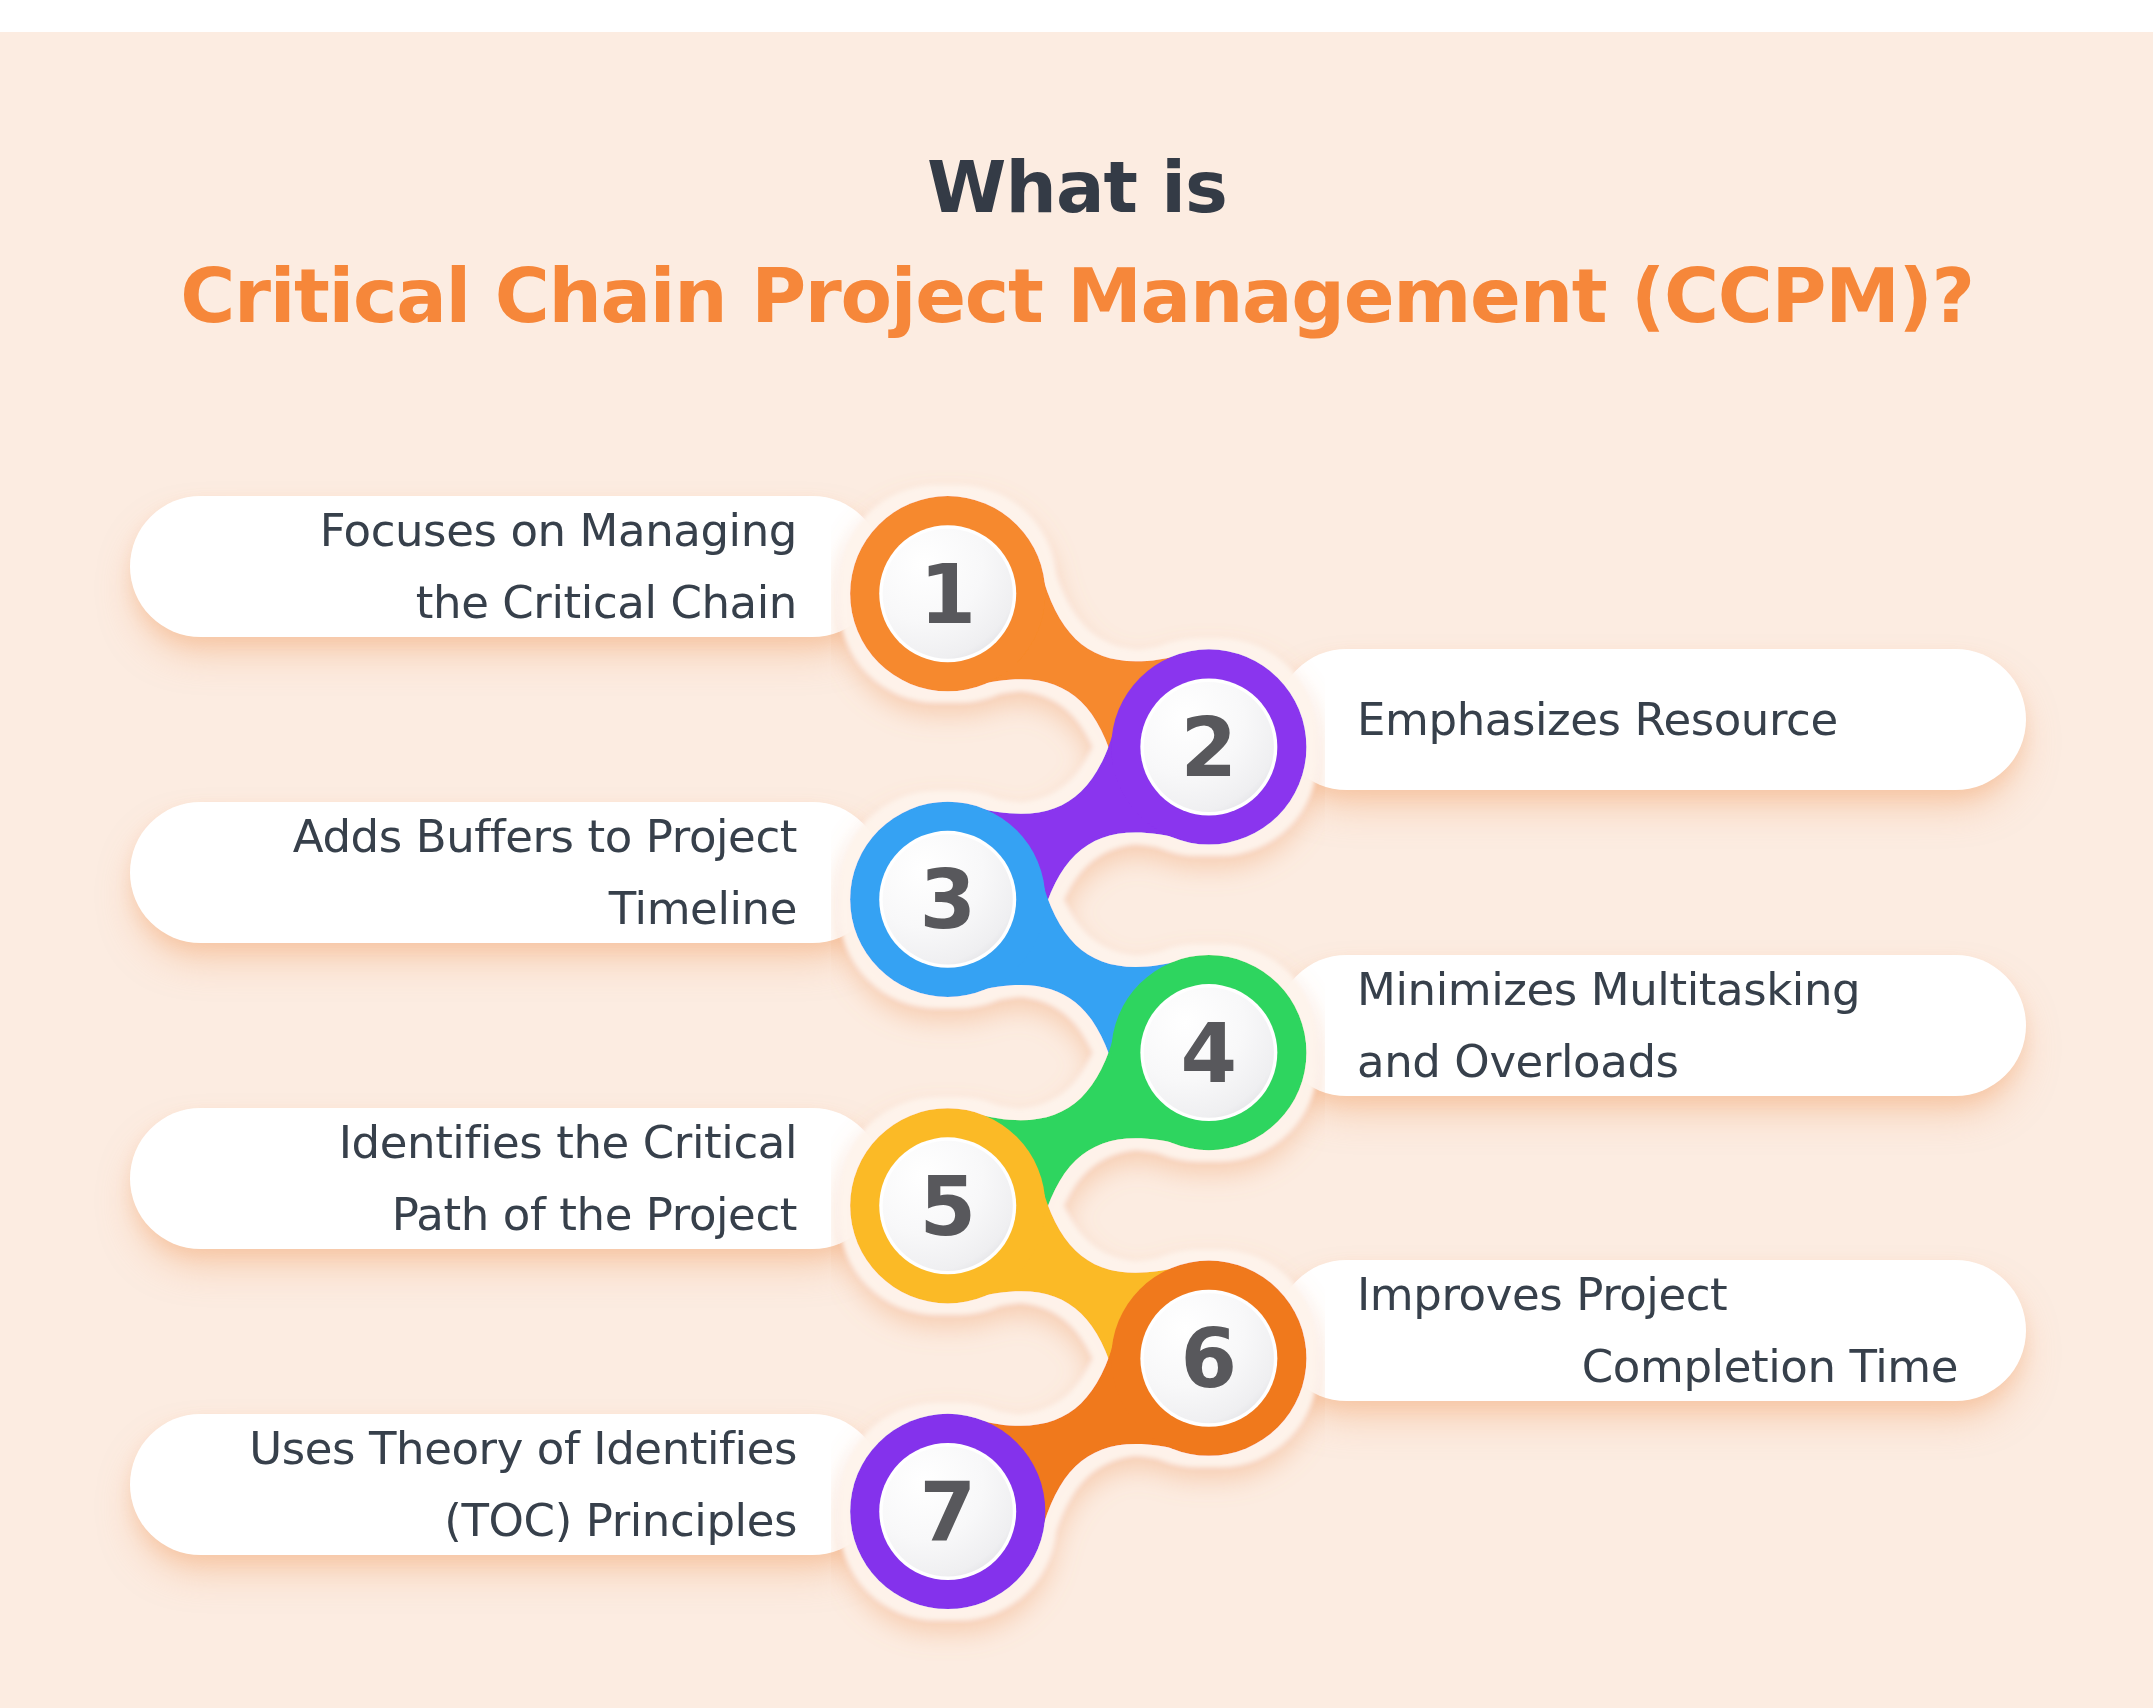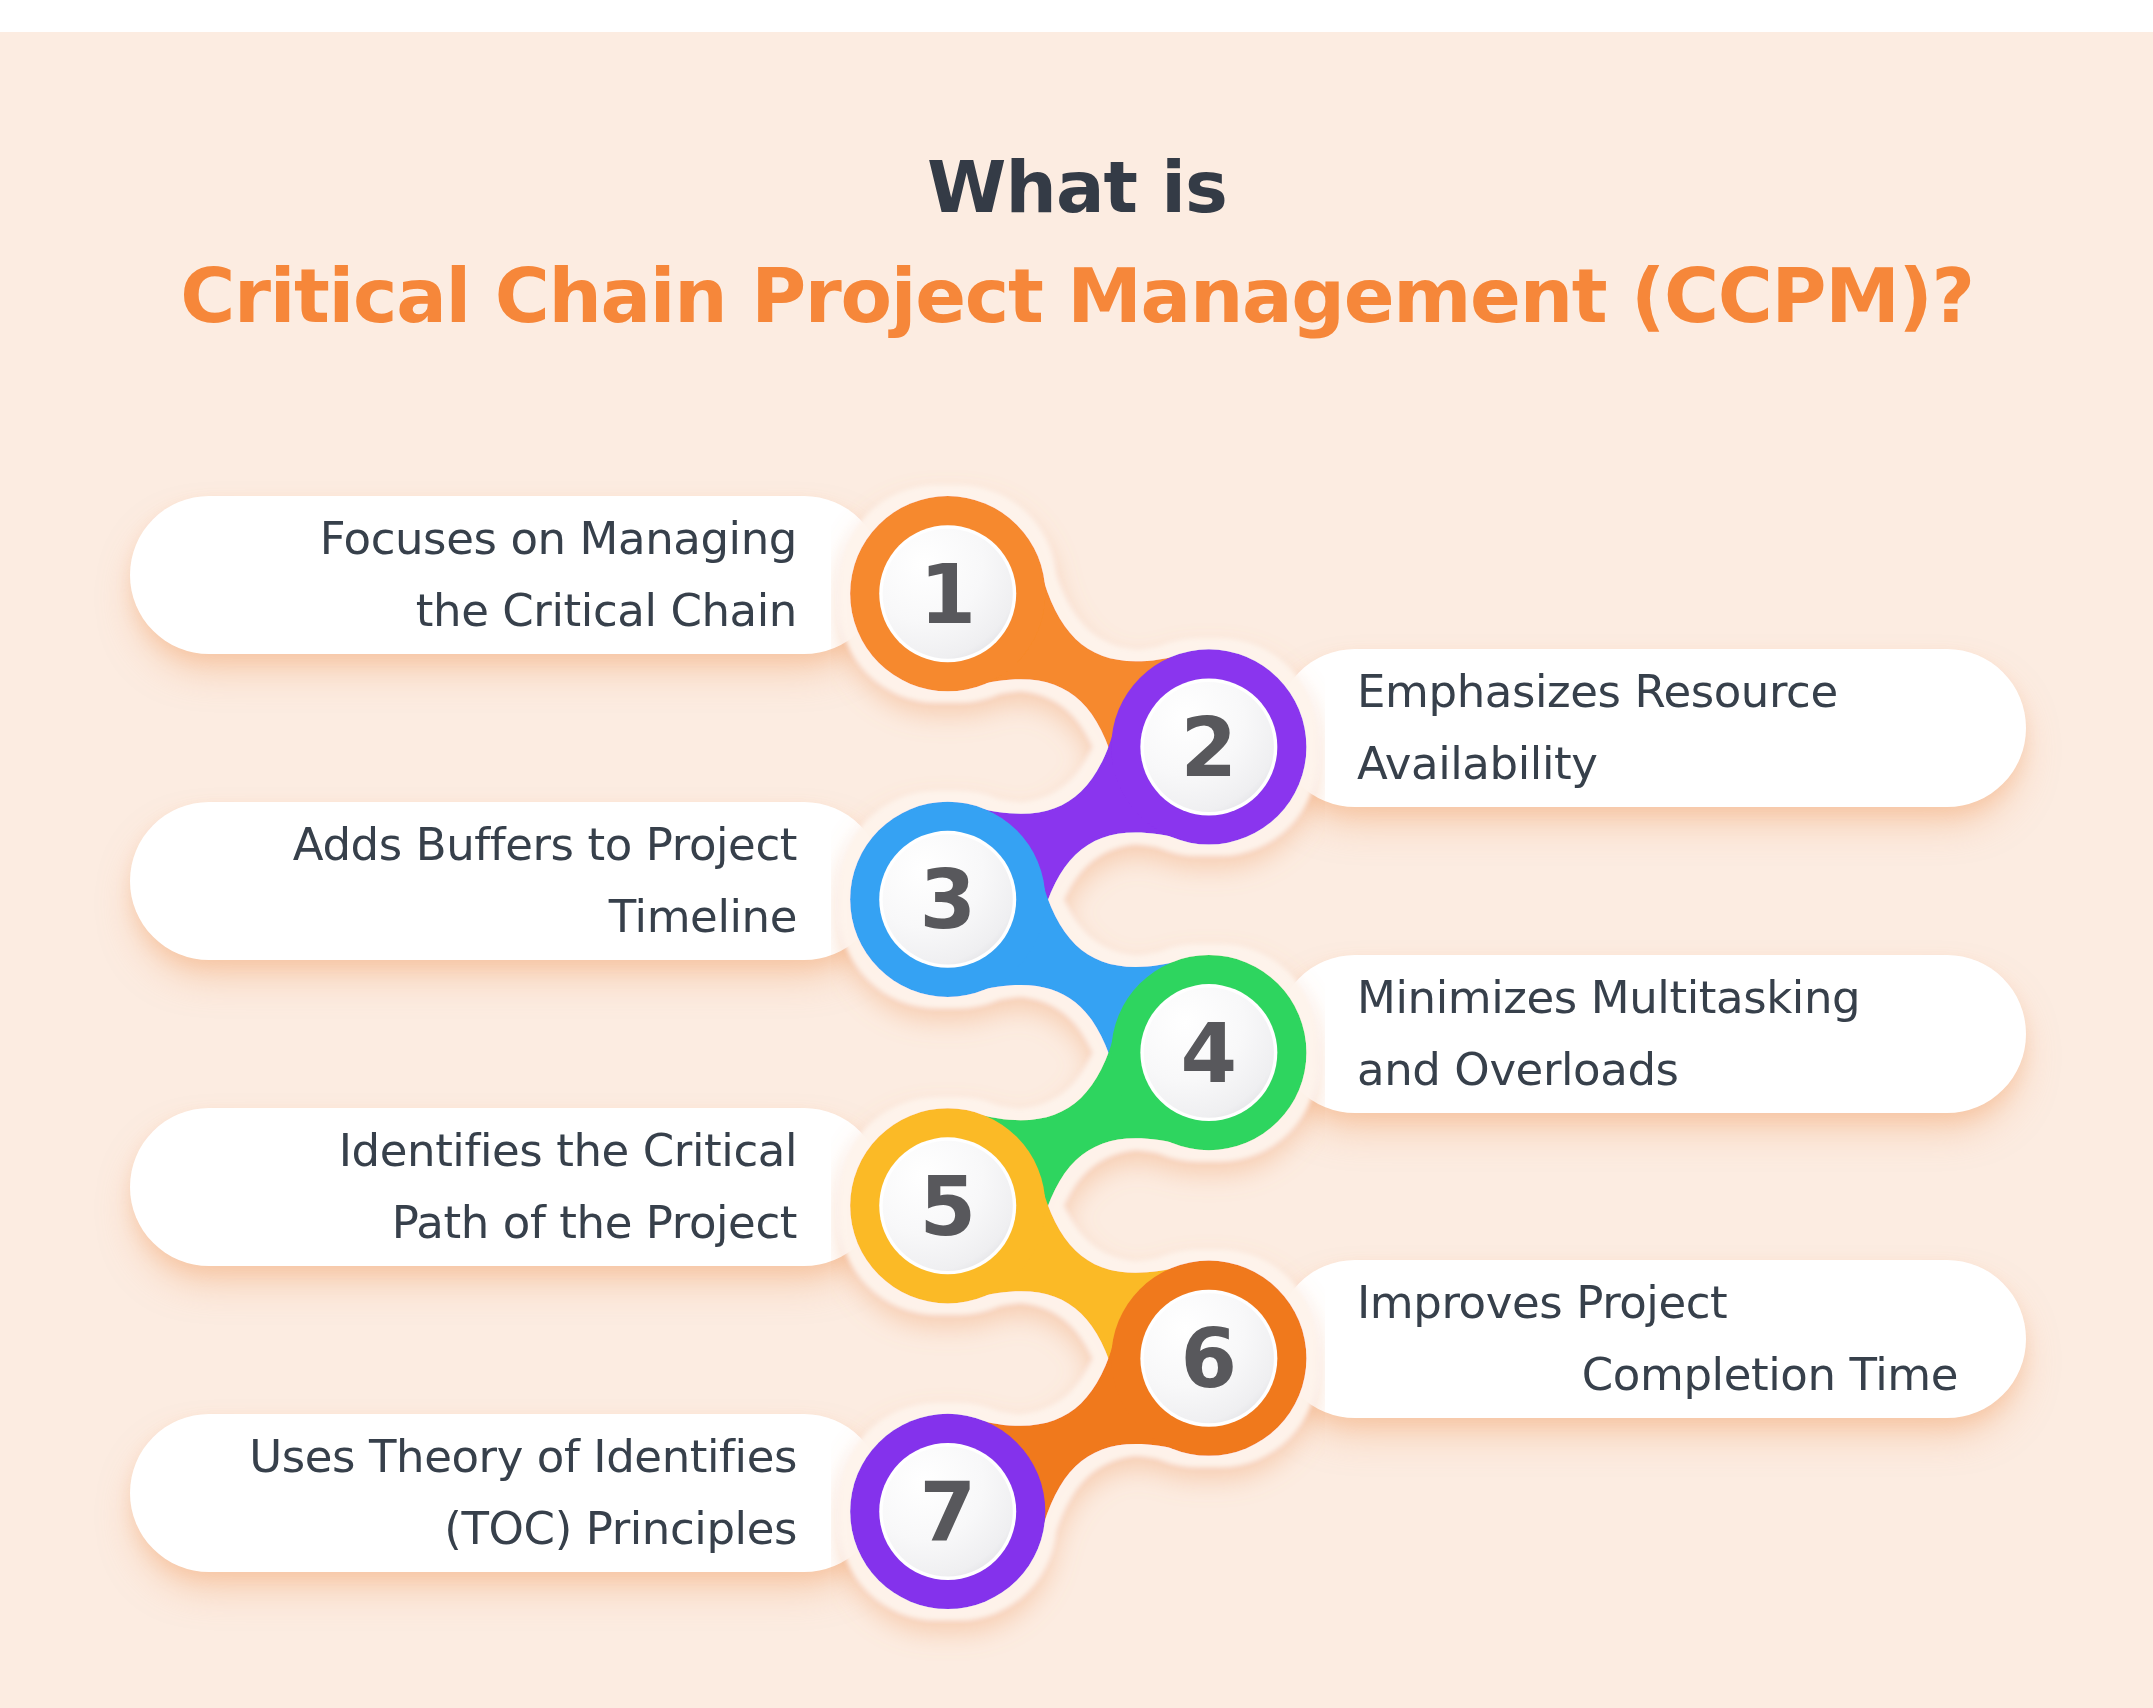--- a/index.html
+++ b/index.html
@@ -17,21 +17,21 @@
   }
   .t1{
     font-size:72px;font-weight:bold;color:#343B46;
     line-height:1.1;letter-spacing:-0.9px;
   }
   .t2{
     font-size:75px;font-weight:bold;color:#F6873A;
     margin-top:26px;line-height:1.15;letter-spacing:-1.3px;
   }
   .card{
-    position:absolute;z-index:1;height:158px;
+    position:absolute;z-index:1;height:141px;
     background:#ffffff;border-radius:98px;
     box-sizing:border-box;
     display:flex;flex-direction:column;justify-content:center;
     box-shadow:0 22px 36px -6.8px rgba(243,170,118,0.50),
                0 6.8px 15.4px rgba(243,170,118,0.20);
   }
   .card.left{left:130px;width:753px;text-align:right;padding:0 86px 0 55px;}
   .card.right{left:1276px;width:750px;text-align:left;padding:0 68px 0 81px;}
   .card .line{
     display:block;white-space:nowrap;
@@ -51,21 +51,20 @@
     <div class="t1" style="color: rgb(52, 59, 70);">What is</div>
     <div class="t2" style="color: rgb(246, 135, 58);">Critical Chain Project Management (CCPM)?</div>
   </header>
 
   <div class="card left c1">
     <span class="line" style="color: rgb(55, 64, 75);">Focuses on Managing</span>
     <span class="line" style="color: rgb(55, 64, 75);">the Critical Chain</span>
   </div>
   <div class="card right c2">
     <span class="line" style="color: rgb(55, 64, 75);">Emphasizes Resource</span>
-    <span class="line" style="color: rgb(55, 64, 75);">Availability</span>
   </div>
   <div class="card left c3">
     <span class="line" style="color: rgb(55, 64, 75);">Adds Buffers to Project</span>
     <span class="line" style="color: rgb(55, 64, 75);">Timeline</span>
   </div>
   <div class="card right c4">
     <span class="line" style="color: rgb(55, 64, 75);">Minimizes Multitasking</span>
     <span class="line" style="color: rgb(55, 64, 75);">and Overloads</span>
   </div>
   <div class="card left c5">

